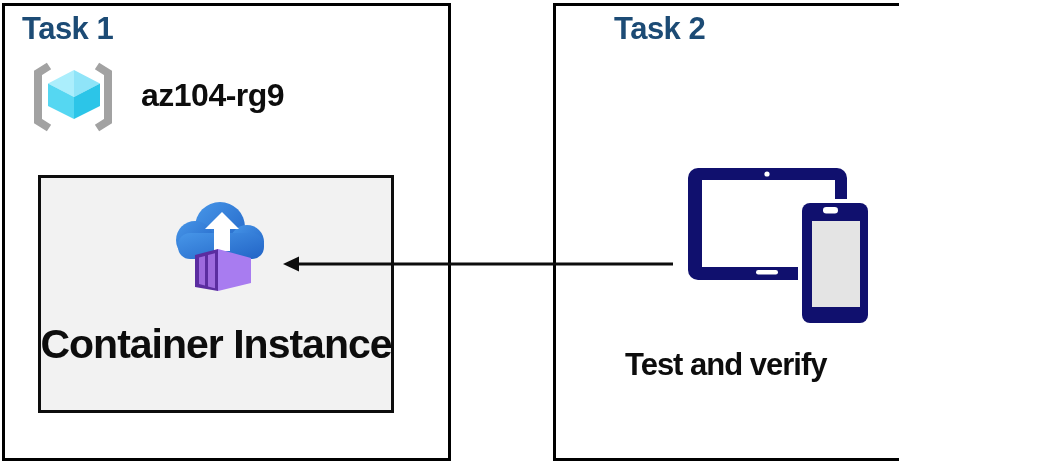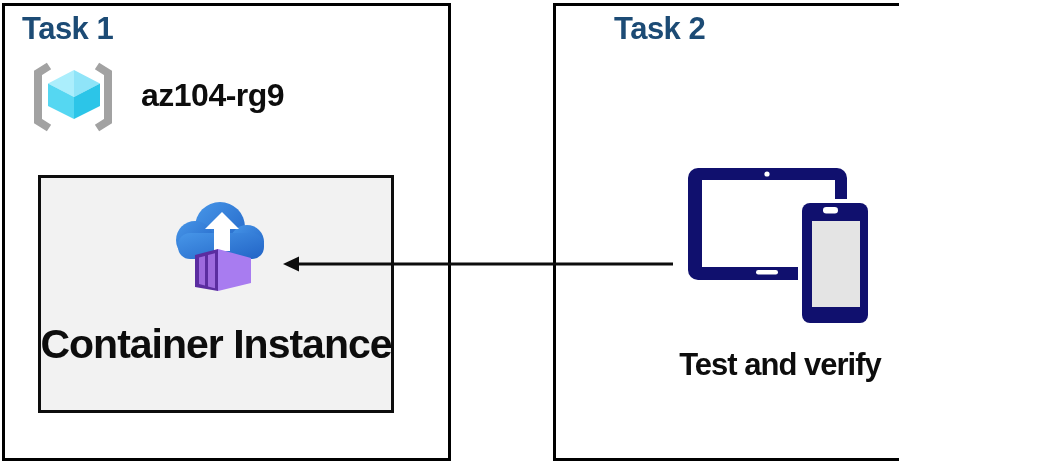--- a/index.html
+++ b/index.html
@@ -30,21 +30,21 @@
     background:var(--inner_box_bg,#f2f2f2); border:3px solid var(--arrow_black,#0d0d0d);
   }
   .ci-icon { position:absolute; left:172px; top:189px; }
   .ci-label {
     position:absolute; left:40px; top:321px; width:352px; text-align:center;
     font-size:41px; letter-spacing:-1px; color:var(--label_black,#0d0d0d);
   }
   .connector { position:absolute; left:280px; top:253px; }
   .devices-icon { position:absolute; left:685px; top:165px; }
   .devices-label {
-    position:absolute; left:625px; top:347px; width:310px; text-align:center;
+    position:absolute; left:625px; top:347px; width:310px; text-align:left;
     font-size:31px; letter-spacing:-1px; color:var(--label_black,#0d0d0d);
   }
 </style>
 </head>
 <body>
 
 <div class="page">
 
   <div class="task-box box-task1"></div>
 

